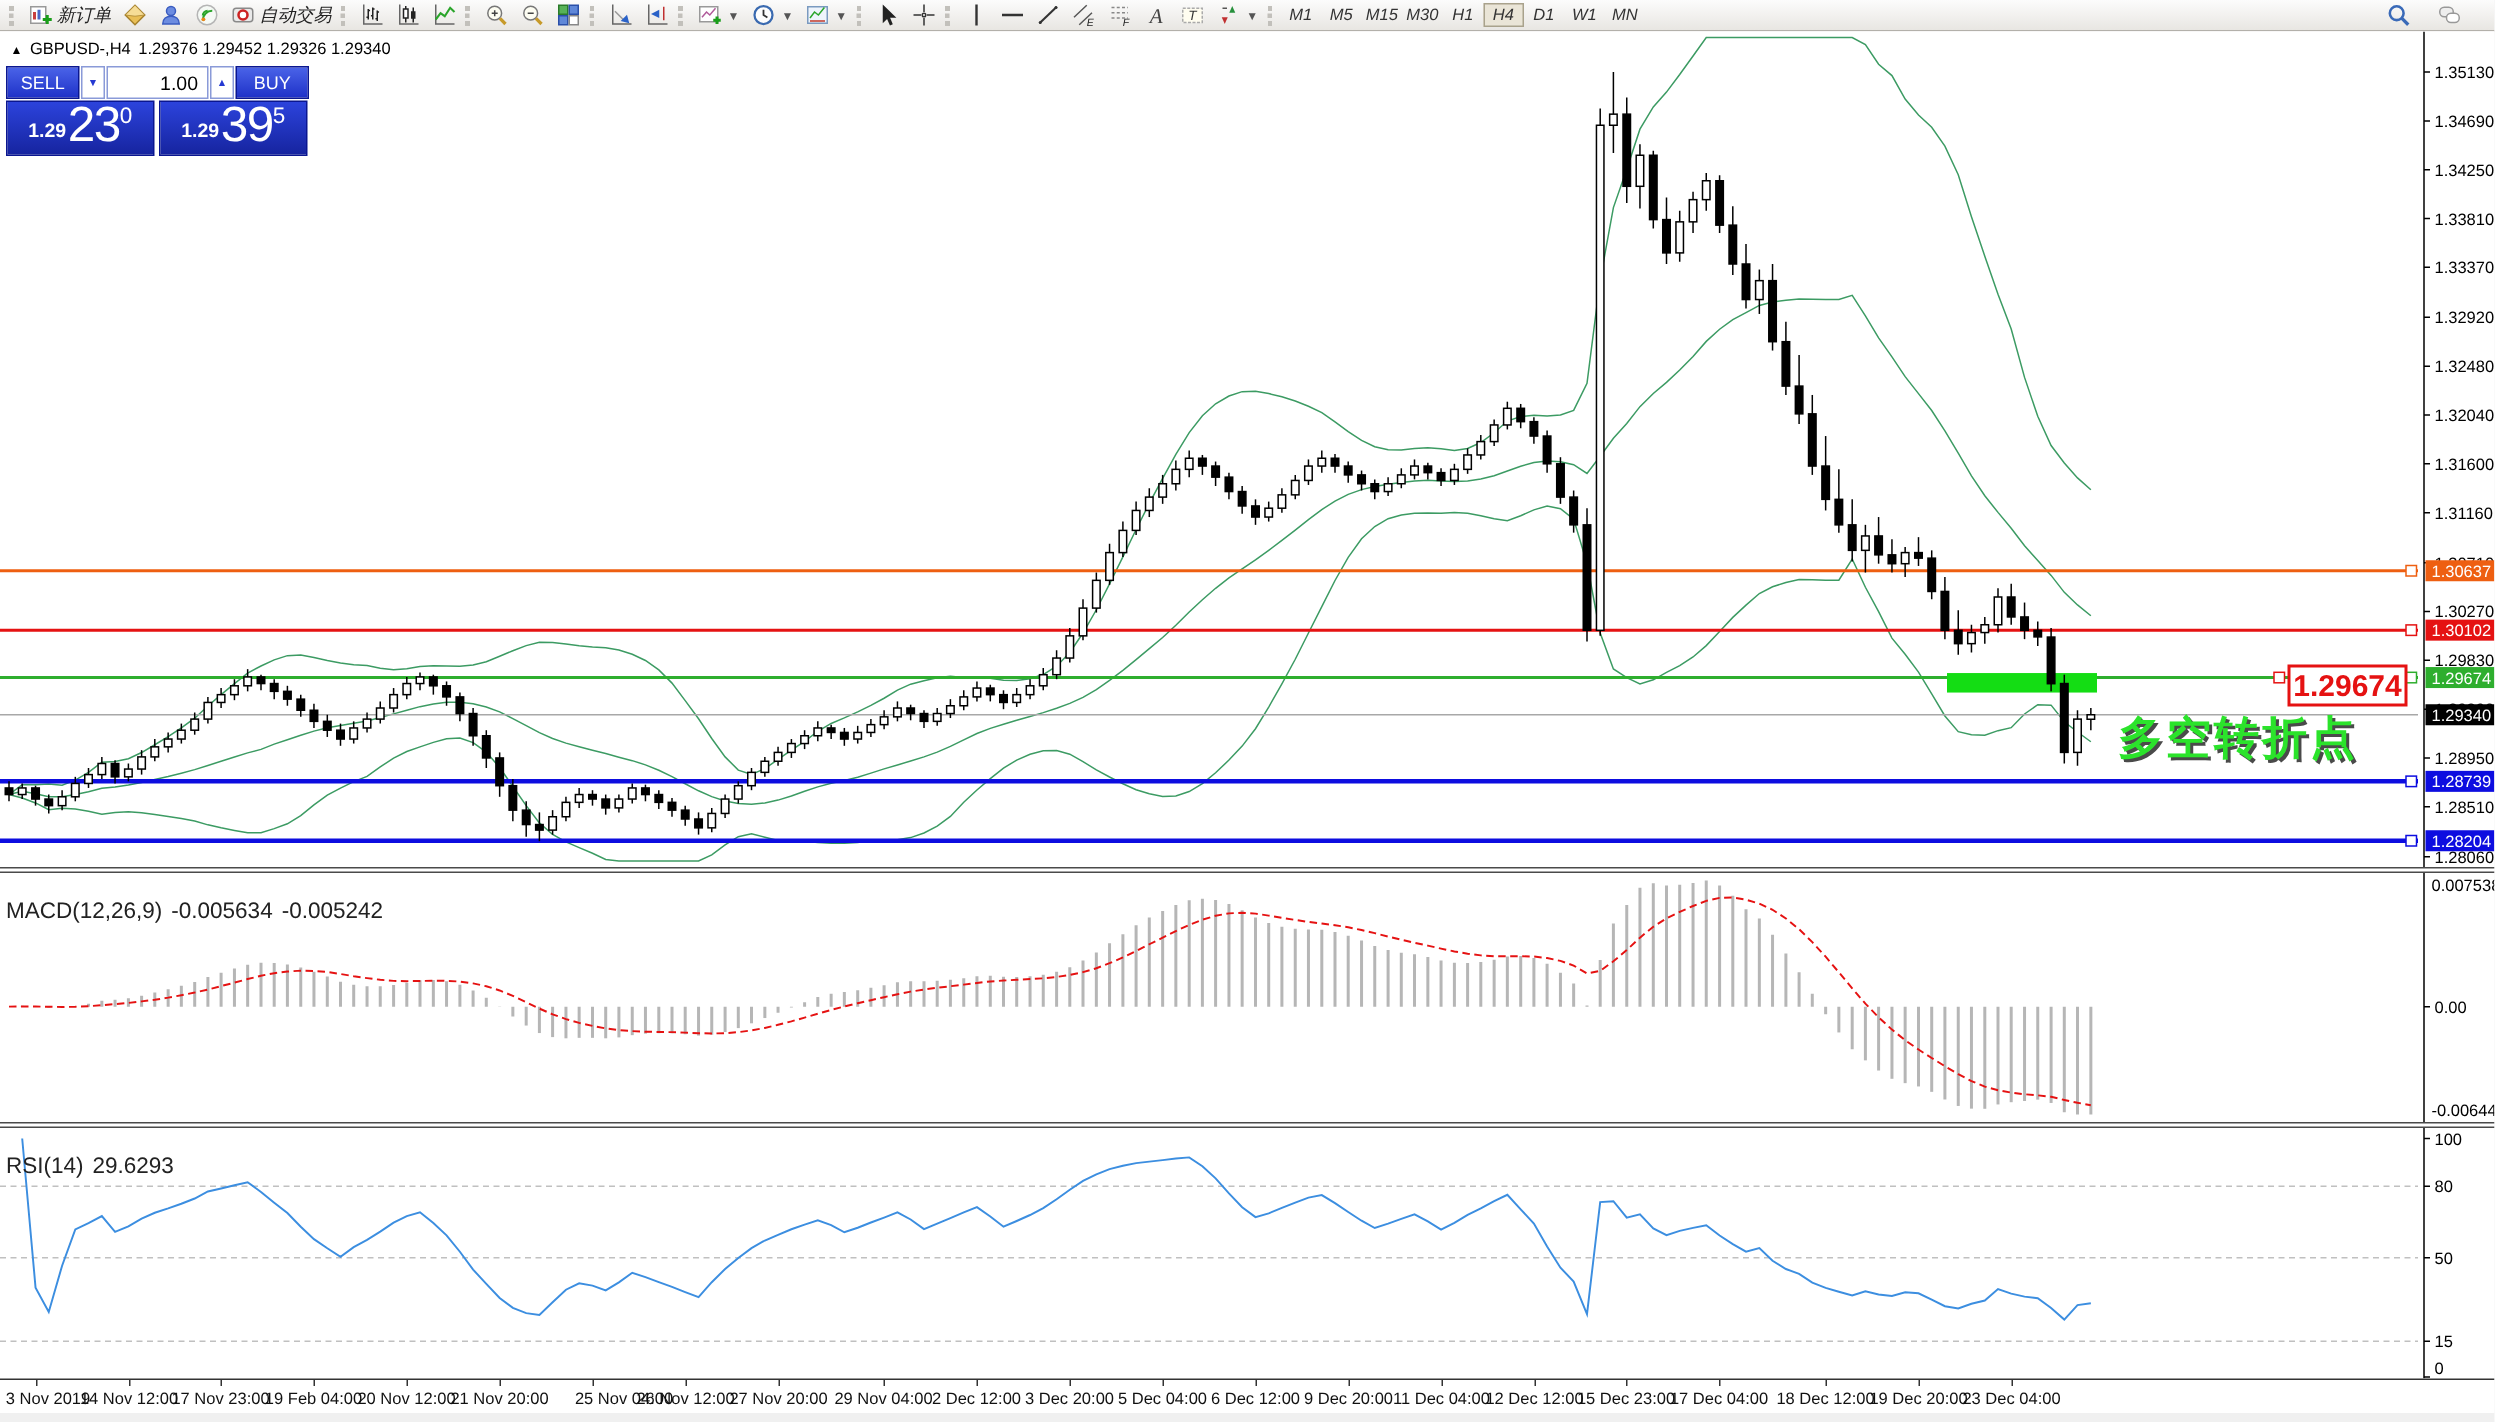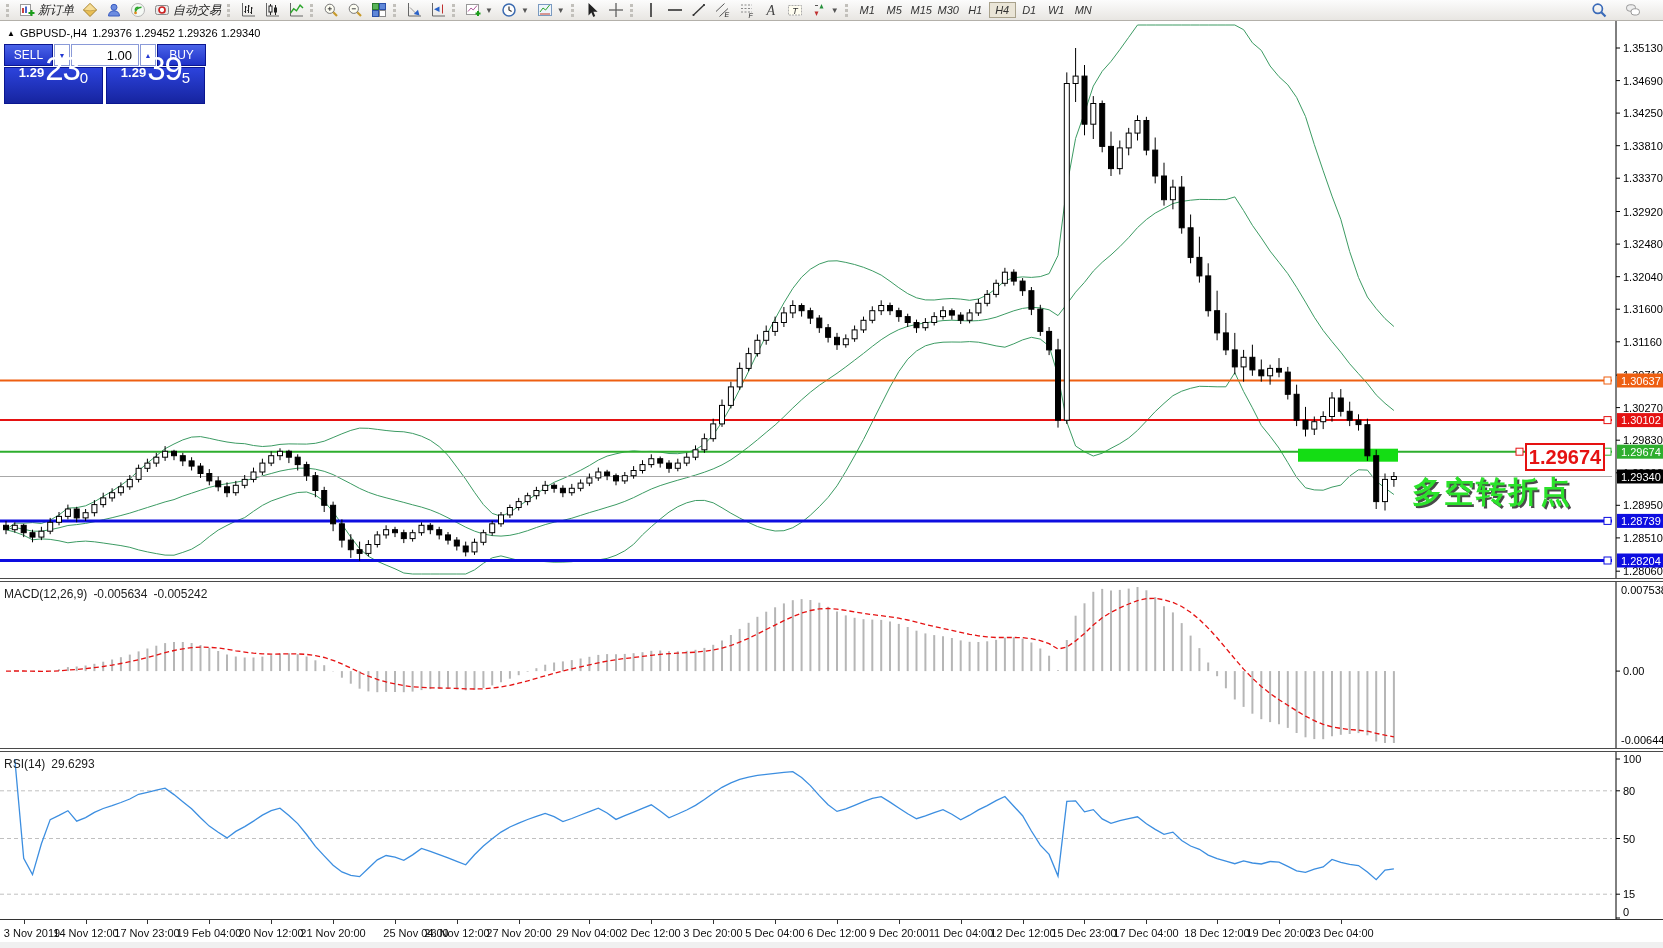--- a/index.html
+++ b/index.html
@@ -35,39 +35,39 @@
     background:#fff; border-top:1px solid #333; }
   .timebar .tick { position:absolute; top:0; width:1px; height:4px; background:#333; }
   .timebar .dlabel { position:absolute; top:7px; transform:translateX(-50%);
     font-size:11px; color:#111; white-space:nowrap; }
   .bottom-strip { position:absolute; top:921px; left:0; width:1663px; height:6px; background:#f0f0f0; }
 
   .chart-title { position:absolute; top:6px; left:7px; font-size:11px; color:#000;
     display:flex; align-items:center; gap:5px; z-index:5; }
   .chart-title .marker { font-size:8px; }
 
-  .ind-label { position:absolute; left:4px; font-size:12px; color:#222; z-index:4;
-    display:flex; gap:6px; }
+  .ind-label { position:absolute; left:4px; font-size:15px; color:#222; z-index:4;
+    display:flex; gap:6px;margin-top:12px; }
   #macd-label { top:566px; }
   #rsi-label  { top:736px; }
 
   
   .trade-panel { position:absolute; top:23px; left:4px; width:201px; z-index:6; }
   .tp-row { display:flex; gap:1px; margin-bottom:1px; }
   .tp-btn { flex:none; width:49px; height:22px; color:#fff; font-size:12px;
     background:linear-gradient(#4a63e8,#1f32c8); border:1px solid #0a1690;
     font-family:"Liberation Sans",sans-serif; }
   .tp-spin { flex:none; width:16px; height:22px; background:#fff; border:1px solid #8a9ad8;
     color:#2438d2; font-size:7px; padding:0; }
   .tp-vol { flex:none; width:68px; height:22px; border:1px solid #8a9ad8; font-size:13px;
     text-align:right; padding-right:6px; font-family:"Liberation Sans",sans-serif; }
   .tp-prices { display:flex; gap:3px; }
   .tp-price { width:99px; height:37px; background:linear-gradient(#2c43dc,#16249f);
     border:1px solid #0a1690; color:#fff; display:flex; align-items:flex-end;
-    justify-content:center; padding-bottom:20px; }
+    justify-content:center; padding-bottom:6px; }
   .tp-small { font-size:13px; font-weight:bold; margin:0 1px 3px 0; }
   .tp-big { font-size:33px; line-height:0.85; letter-spacing:-1px; }
   .tp-sup { font-size:15px; align-self:flex-start; margin-top:1px; }
 </style>
 </head>
 <body>
 
 <div class="app">
   <div class="toolbar" id="toolbar">
       <div class="tb-group">

